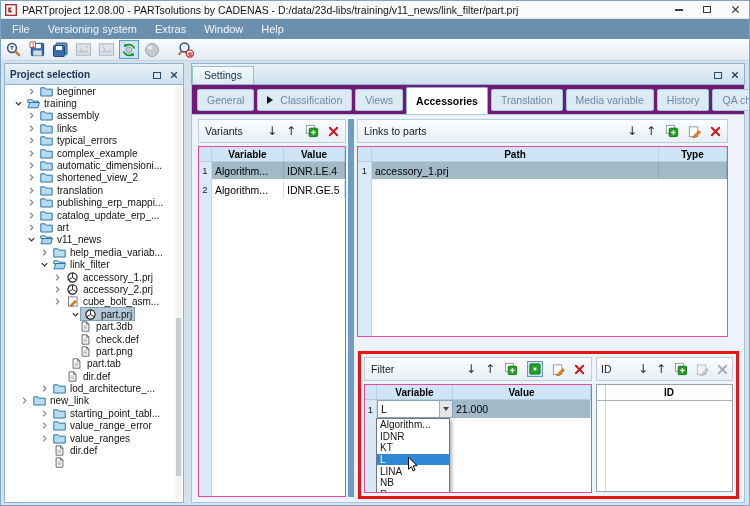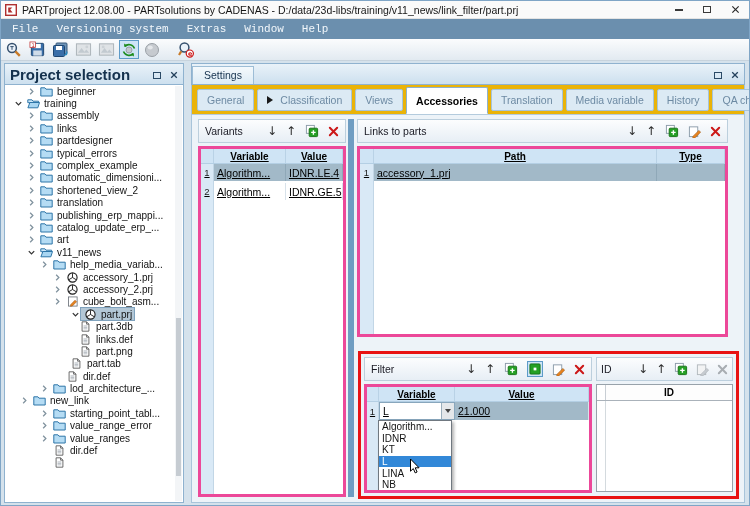--- a/index.html
+++ b/index.html
@@ -14,38 +14,38 @@
     border-bottom:1px solid #e4e4e4; }
   .titlebar .title { font-size:10.5px; color:#161616; margin-left:5px; white-space:nowrap; }
   .win-controls { margin-left:auto; display:flex; height:100%; }
   .win-btn { width:28px; display:flex; align-items:center; justify-content:center; }
   .min-glyph { width:8px; height:2px; background:#3a3a3a; display:inline-block; }
   .max-glyph { width:8px; height:7px; border:1px solid #3a3a3a; display:inline-block; }
 
   
   .menubar { position:absolute; left:0; top:18px; right:0; height:20px;
     background:#6b8fae; display:flex; align-items:center; padding-left:2px; }
-  .menu-item { color:#f2f7fb; font-size:11px; padding:0 9px; line-height:20px;font-family:Liberation Mono, monospace; }
+  .menu-item { color:#f2f7fb; font-size:11px; padding:0 9px; line-height:20px; }
 
   
   .toolbar { position:absolute; left:0; top:38px; right:0; height:22px;
     background:linear-gradient(#fbfcfd,#e2eaf1); border-bottom:1px solid #c7d3dd;
     display:flex; align-items:center; padding-left:3px; gap:3px; }
   .tool-btn { width:20px; height:19px; display:flex; align-items:center; justify-content:center; }
   .tool-btn.pressed { border:1px solid #5d9bc8; background:#cde4f6; }
   .tool-btn.gap-left { margin-left:11px; }
 
   
   .workspace { position:absolute; left:0; top:60px; right:0; bottom:0; background:#d5e2ec; }
 
   
   .side-panel { position:absolute; left:3px; top:2px; width:180px; bottom:2px; }
   .panel-titlebar { height:22px; background:linear-gradient(#e9f2f9,#cde0ef);
     border:1px solid #8fb2cf; display:flex; align-items:center; padding:0 5px; }
-  .pt-label { font-size:15px; font-weight:bold; color:#15324e; }
+  .pt-label { font-size:10px; font-weight:bold; color:#15324e; }
   .pt-btns { margin-left:auto; display:flex; gap:9px; align-items:center; }
   .tree-wrap { position:absolute; top:22px; left:0; right:0; bottom:0; background:#fff;
     border:1px solid #8fb2cf; border-top:none; overflow:hidden; }
   .tree-row { display:flex; align-items:center; height:12.4px; font-size:10px;
     color:#121212; white-space:nowrap; }
   .tree-chevron { width:11px; height:11px; display:inline-flex; align-items:center;
     justify-content:center; flex:none; }
   .tree-icon { width:15px; height:12px; display:inline-flex; align-items:center;
     justify-content:center; flex:none; }
   .tree-inner { display:flex; align-items:center; padding:0 2px; }
@@ -54,21 +54,21 @@
   .tree-scroll { position:absolute; right:1px; top:1px; bottom:1px; width:7px; background:#f3f5f7; }
   .tree-thumb { position:absolute; left:1px; right:1px; top:56%; height:38%; background:#c6ccd2; }
 
   
   .settings-panel { position:absolute; left:190px; top:2px; right:4px; bottom:2px; }
   .settings-body { position:absolute; top:22px; left:0; right:0; bottom:0;
     background:#edf3f8; border:1px solid #a8c4da; border-top:none; }
   .hdr-tab { background:linear-gradient(#f4f9fc,#dcebf5); border:1px solid #9dbdd6;
     border-bottom:none; padding:2px 11px 3px; font-size:10.5px; color:#15324e;
     margin-top:3px; align-self:flex-end; }
-  .tabstrip { position:absolute; top:0; left:0; right:0; height:30px; background:#eab308;
+  .tabstrip { position:absolute; top:0; left:0; right:0; height:30px; background:#701a75;
     border-bottom:1px solid #b4cbdd; display:flex; align-items:flex-end; padding:0 5px; }
   .tab { height:22px; padding:0 9px; background:#dceaf4; border:1px solid #a6c4da;
     color:#6d8aa3; font-size:10.5px; margin:0 3px 3px 0; display:flex;
     align-items:center; border-radius:2px; white-space:nowrap; }
   .tab.active { height:27px; margin-bottom:0; background:#fff; color:#000;
     font-weight:bold; border-color:#8fb2cc; border-bottom-color:#fff; border-radius:2px 2px 0 0; }
   .play-glyph { width:0; height:0; border-left:6px solid #1a1a1a; border-top:4px solid transparent;
     border-bottom:4px solid transparent; display:inline-block; margin-right:7px; }
 
   
@@ -78,21 +78,21 @@
   .ph-icons { display:flex; gap:9px; align-items:center; }
   .ph-btn { display:inline-flex; align-items:center; justify-content:center; }
   .arrow-glyph { font-size:12px; color:#2a2a2a; line-height:1; font-family:"DejaVu Sans",sans-serif; }
   .mini-pressed { border:1px solid #5d9bc8; background:#cde4f6; padding:1px; display:inline-flex; }
 
   .variants-panel { position:absolute; left:6px; top:34px; width:148px; bottom:5px; }
   .vsplitter { position:absolute; left:156px; top:34px; width:6px; bottom:5px; background:#6f9dc2; }
   .links-panel  { position:absolute; left:165px; top:34px; right:16px; height:218px; }
 
   .grid { position:absolute; left:0; right:0; top:27px; bottom:0; background:#fff;
-    border:3px solid #ec4899; overflow:hidden;text-decoration:underline; }
+    border:1px solid #ec4899; overflow:hidden; }
   .grid-hdr { display:flex; height:15px; background:#cfe4f5; border-bottom:1px solid #b4cfe4;
     position:relative; z-index:2; }
   .gh-cell { font-size:10px; font-weight:bold; color:#000; display:flex; align-items:center;
     justify-content:center; border-right:1px solid #b9d2e6; }
   .rownum-strip { position:absolute; left:0; top:15px; bottom:0; background:#d9e9f6;
     border-right:1px solid #c2d6e6; z-index:0; }
   .grid-row { display:flex; height:17px; margin-bottom:2px; position:relative; z-index:1; }
   .gr-num { font-size:9.5px; display:flex; align-items:center; justify-content:center;
     color:#222; background:#d9e9f6; border-right:1px solid #c2d6e6; }
   .gr-cell { font-size:10.5px; display:flex; align-items:center; padding:0 3px;
@@ -308,35 +308,20 @@
                 <svg width="9" height="9" viewBox="0 0 10 10">
                   <polyline points="3.5,2 6.5,5 3.5,8" fill="none" stroke="#80929e" stroke-width="1.4"></polyline>
                 </svg>
               </span>
               <span class="tree-inner">
                 <span class="tree-icon">
                   <svg width="13" height="11" viewBox="0 0 13 11">
                     <path d="M.8 1.8h4.1l1.1 1.4h6.2v6.8H.8z" fill="#b5dcf4" stroke="#2e76a8"></path>
                   </svg>
                 </span>
-                <span class="tree-label">partdesigner</span>
-              </span>
-            </div>
-            <div class="tree-row" style="padding-left:21px">
-              <span class="tree-chevron">
-                <svg width="9" height="9" viewBox="0 0 10 10">
-                  <polyline points="3.5,2 6.5,5 3.5,8" fill="none" stroke="#80929e" stroke-width="1.4"></polyline>
-                </svg>
-              </span>
-              <span class="tree-inner">
-                <span class="tree-icon">
-                  <svg width="13" height="11" viewBox="0 0 13 11">
-                    <path d="M.8 1.8h4.1l1.1 1.4h6.2v6.8H.8z" fill="#b5dcf4" stroke="#2e76a8"></path>
-                  </svg>
-                </span>
                 <span class="tree-label">typical_errors</span>
               </span>
             </div>
             <div class="tree-row" style="padding-left:21px">
               <span class="tree-chevron">
                 <svg width="9" height="9" viewBox="0 0 10 10">
                   <polyline points="3.5,2 6.5,5 3.5,8" fill="none" stroke="#80929e" stroke-width="1.4"></polyline>
                 </svg>
               </span>
               <span class="tree-inner">
@@ -460,20 +445,36 @@
                   <polyline points="3.5,2 6.5,5 3.5,8" fill="none" stroke="#80929e" stroke-width="1.4"></polyline>
                 </svg>
               </span>
               <span class="tree-inner">
                 <span class="tree-icon">
                   <svg width="13" height="11" viewBox="0 0 13 11">
                     <path d="M.8 1.8h4.1l1.1 1.4h6.2v6.8H.8z" fill="#b5dcf4" stroke="#2e76a8"></path>
                   </svg>
                 </span>
                 <span class="tree-label">help_media_variab...</span>
+              </span>
+            </div>
+            <div class="tree-row" style="padding-left:34px">
+              <span class="tree-chevron">
+                <svg width="9" height="9" viewBox="0 0 10 10">
+                  <polyline points="2,3.5 5,6.5 8,3.5" fill="none" stroke="#333" stroke-width="1.4"></polyline>
+                </svg>
+              </span>
+              <span class="tree-inner">
+                <span class="tree-icon">
+                  <svg width="13" height="11" viewBox="0 0 13 11">
+                    <path d="M.8 1.8h4.1l1.1 1.4h5.6v1.5H.8z" fill="#cfe9fa" stroke="#2e76a8"></path>
+                    <path d="M2.9 4.5h9.6l-1.7 5.3H.9z" fill="#a9d6f2" stroke="#2e76a8"></path>
+                  </svg>
+                </span>
+                <span class="tree-label">link_filter</span>
               </span>
             </div>
             <div class="tree-row" style="padding-left:47px">
               <span class="tree-chevron">
                 <svg width="9" height="9" viewBox="0 0 10 10">
                   <polyline points="3.5,2 6.5,5 3.5,8" fill="none" stroke="#80929e" stroke-width="1.4"></polyline>
                 </svg>
               </span>
               <span class="tree-inner">
                 <span class="tree-icon">
@@ -549,21 +550,21 @@
             <div class="tree-row" style="padding-left:60px">
               <span class="tree-chevron"></span>
               <span class="tree-inner">
                 <span class="tree-icon">
                   <svg width="9" height="11" viewBox="0 0 10 12">
                     <path d="M1.2.8h5L8.8 3.4v7.8H1.2z" fill="#fff" stroke="#4a4a4a" stroke-width=".9"></path>
                     <path d="M6.2.8v2.6h2.6" fill="none" stroke="#4a4a4a" stroke-width=".9"></path>
                     <path d="M2.8 5.4h4.2M2.8 7h4.2M2.8 8.6h4.2" stroke="#98a0a8" stroke-width=".8"></path>
                   </svg>
                 </span>
-                <span class="tree-label">links.def</span>
+                <span class="tree-label">check.def</span>
               </span>
             </div>
             <div class="tree-row" style="padding-left:60px">
               <span class="tree-chevron"></span>
               <span class="tree-inner">
                 <span class="tree-icon">
                   <svg width="9" height="11" viewBox="0 0 10 12">
                     <path d="M1.2.8h5L8.8 3.4v7.8H1.2z" fill="#fff" stroke="#4a4a4a" stroke-width=".9"></path>
                     <path d="M6.2.8v2.6h2.6" fill="none" stroke="#4a4a4a" stroke-width=".9"></path>
                     <path d="M2.8 5.4h4.2M2.8 7h4.2M2.8 8.6h4.2" stroke="#98a0a8" stroke-width=".8"></path>

